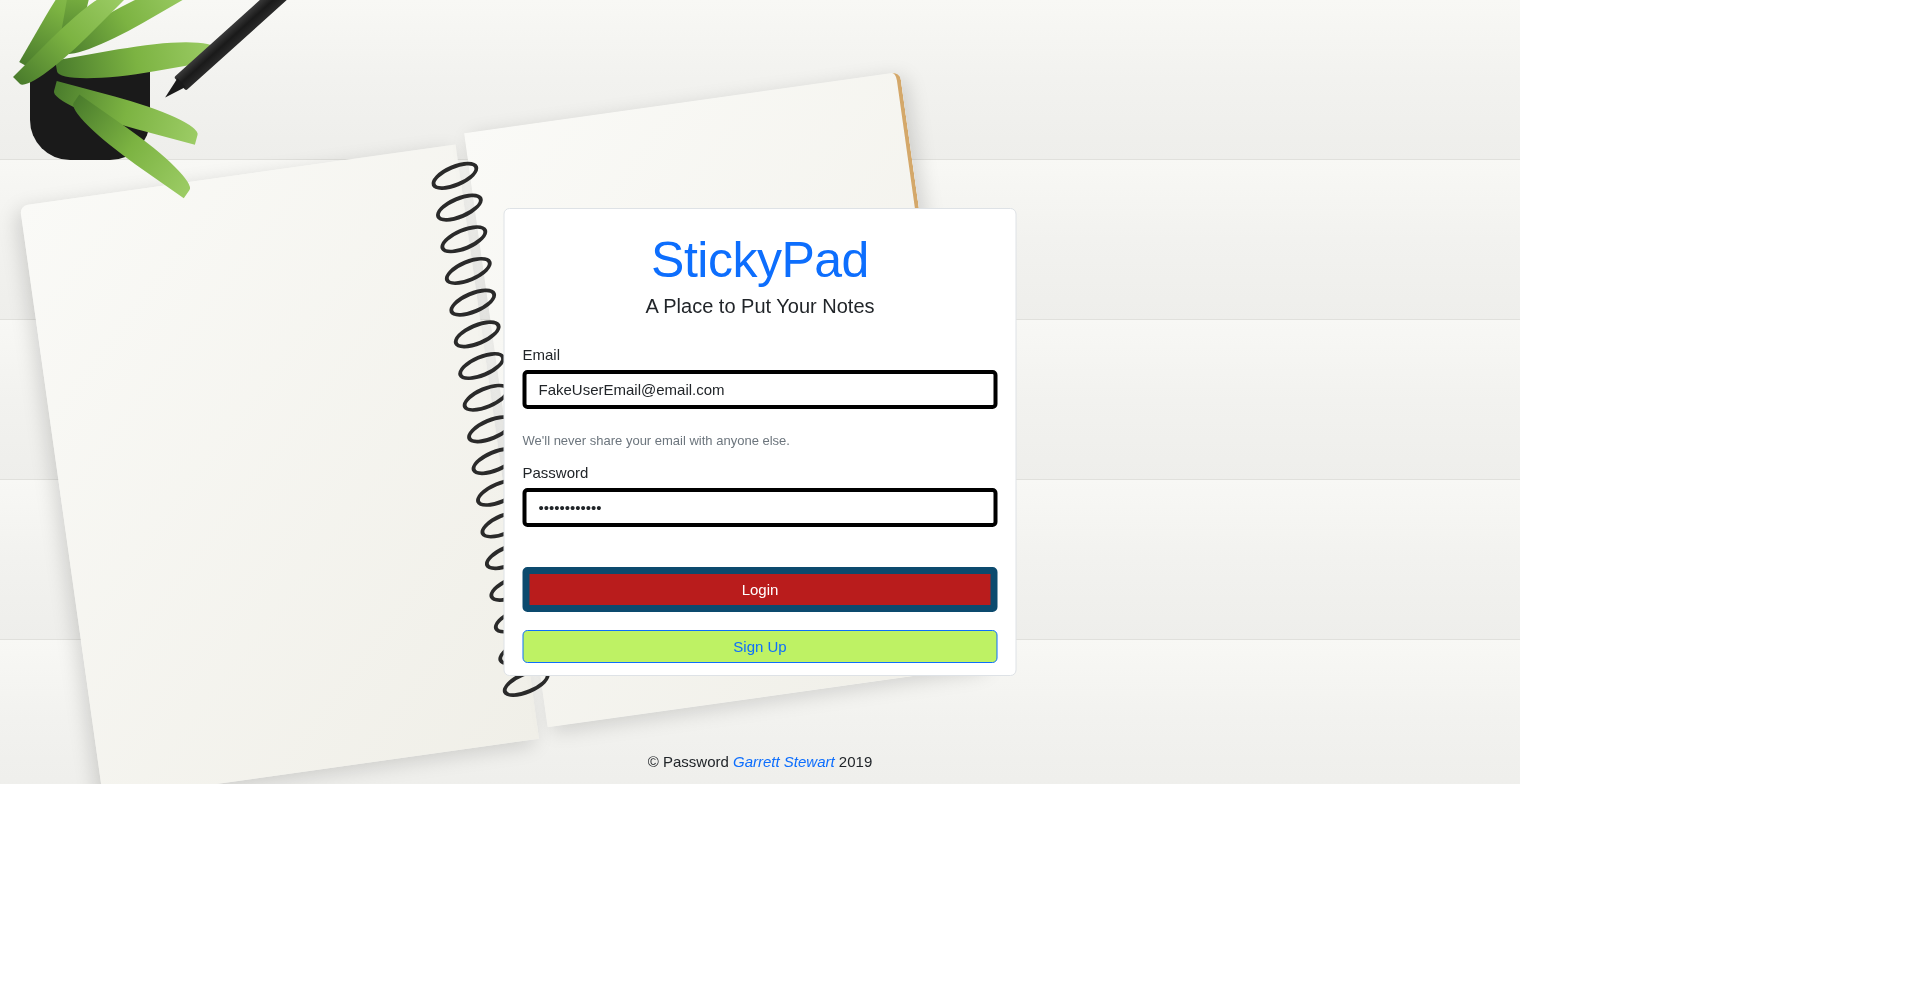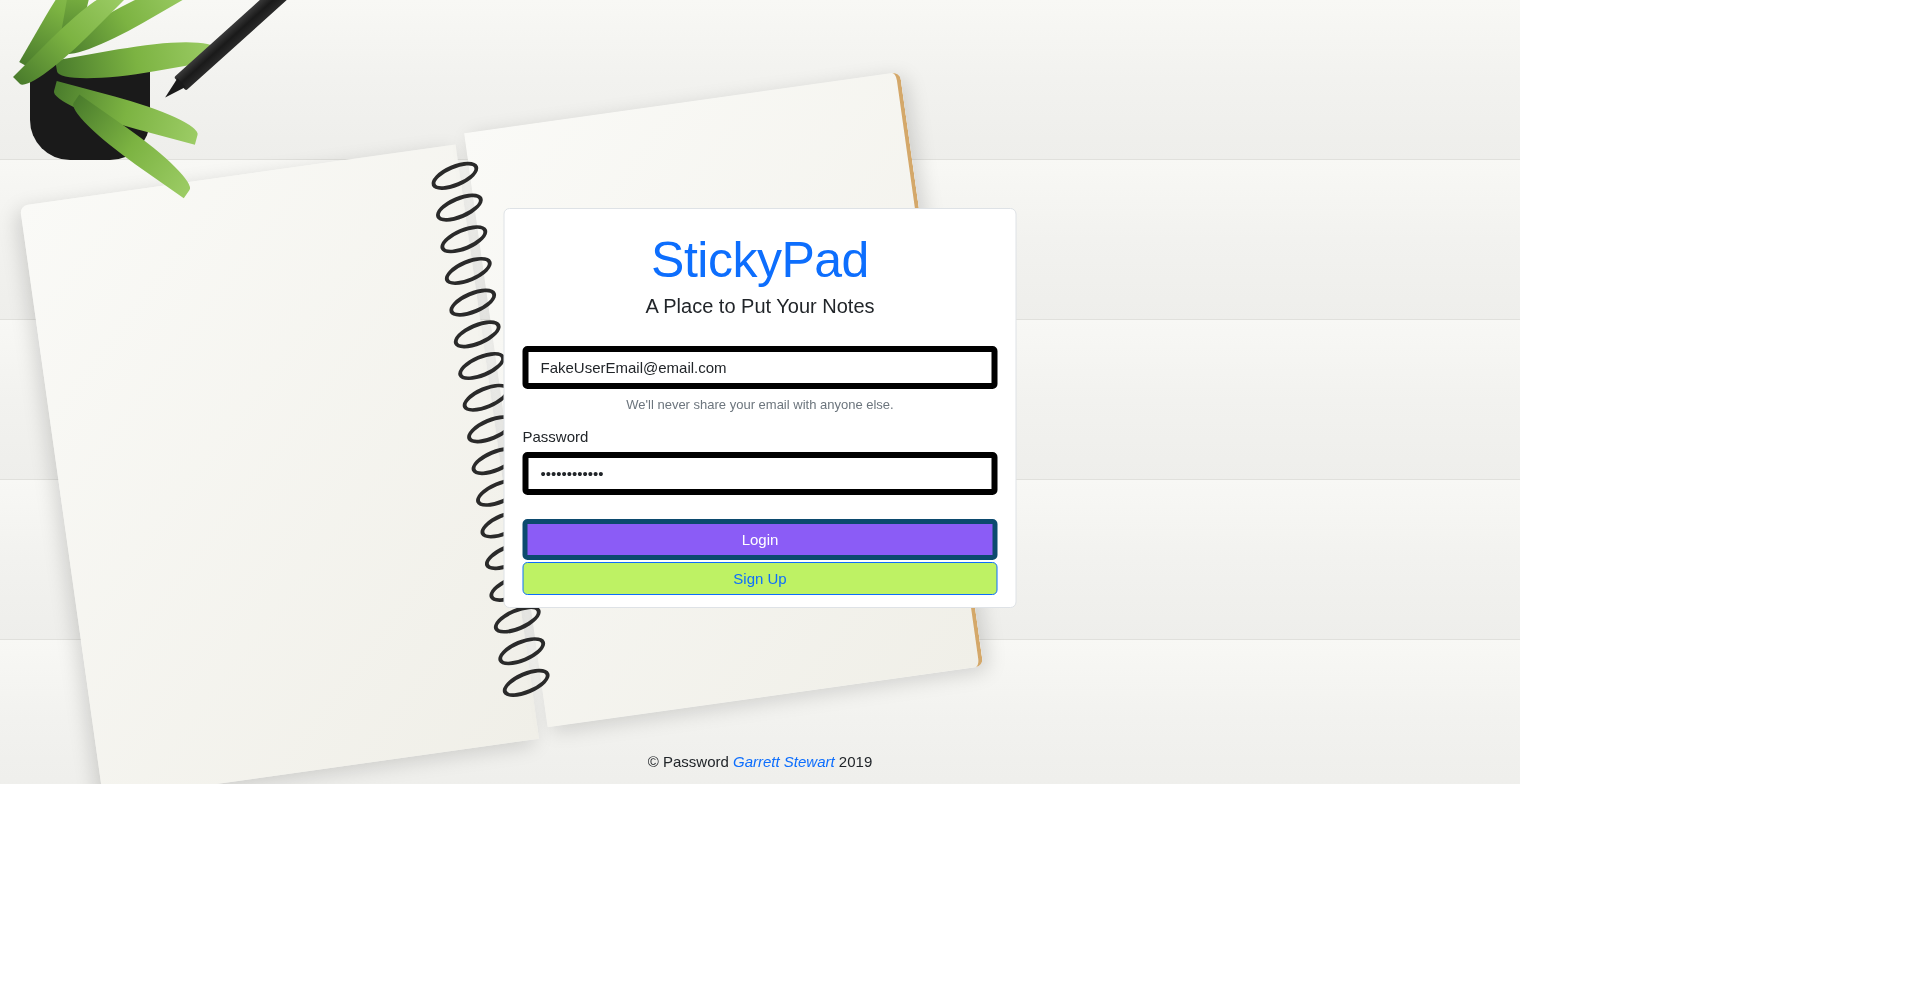--- a/index.html
+++ b/index.html
@@ -190,53 +190,52 @@
       color: #212529;
       margin-bottom: 7px;
     }
     
     .form-input {
       width: 100%;
       padding: 7px 12px;
       font-size: 15px;
       color: #212529;
       background: #fff;
-      border: 6px solid #000000;
+      border: 4px solid #000000;
       border-radius: 5px;
-      margin-bottom: 8px;
+      margin-bottom: 24px;
       font-family: inherit;
     }
     
     .form-help {
       font-size: 13px;
       color: #6c757d;
       margin-bottom: 16px;
-      text-align: center;
     }
     
     .password-group {
       margin-bottom: 16px;
     }
     
     .btn {
       display: block;
       width: 100%;
       padding: 7px 12px;
       font-size: 15px;
       border-radius: 5px;
       cursor: pointer;
       text-align: center;
       font-family: inherit;
     }
     
     .btn-primary {
-      background: #8b5cf6;
+      background: #b91c1c;
       color: #fff;
-      border: 5px solid #0c4a6e;
-      margin-bottom: 2px;
+      border: 7px solid #0c4a6e;
+      margin-bottom: 18px;
     }
     
     .btn-outline {
       background: #bef264;
       color: #0d6efd;
       border: 1px solid #0d6efd;
     }
     
     
     .footer {
@@ -301,20 +300,21 @@
     <div class="leaf leaf7"></div>
   </div>
 
   <div class="pen"></div>
 </div>
 
 <div class="login-card">
   <h1 class="app-title">StickyPad</h1>
   <p class="app-subtitle">A Place to Put Your Notes</p>
   
+  <label class="form-label">Email</label>
   <input type="email" class="form-input" value="FakeUserEmail@email.com" style="">
   <div class="form-help">We'll never share your email with anyone else.</div>
   
   <div class="password-group">
     <label class="form-label">Password</label>
     <input type="password" class="form-input" value="••••••••••••" style="">
   </div>
   
   <button class="btn btn-primary">Login</button>
   <button class="btn btn-outline">Sign Up</button>

